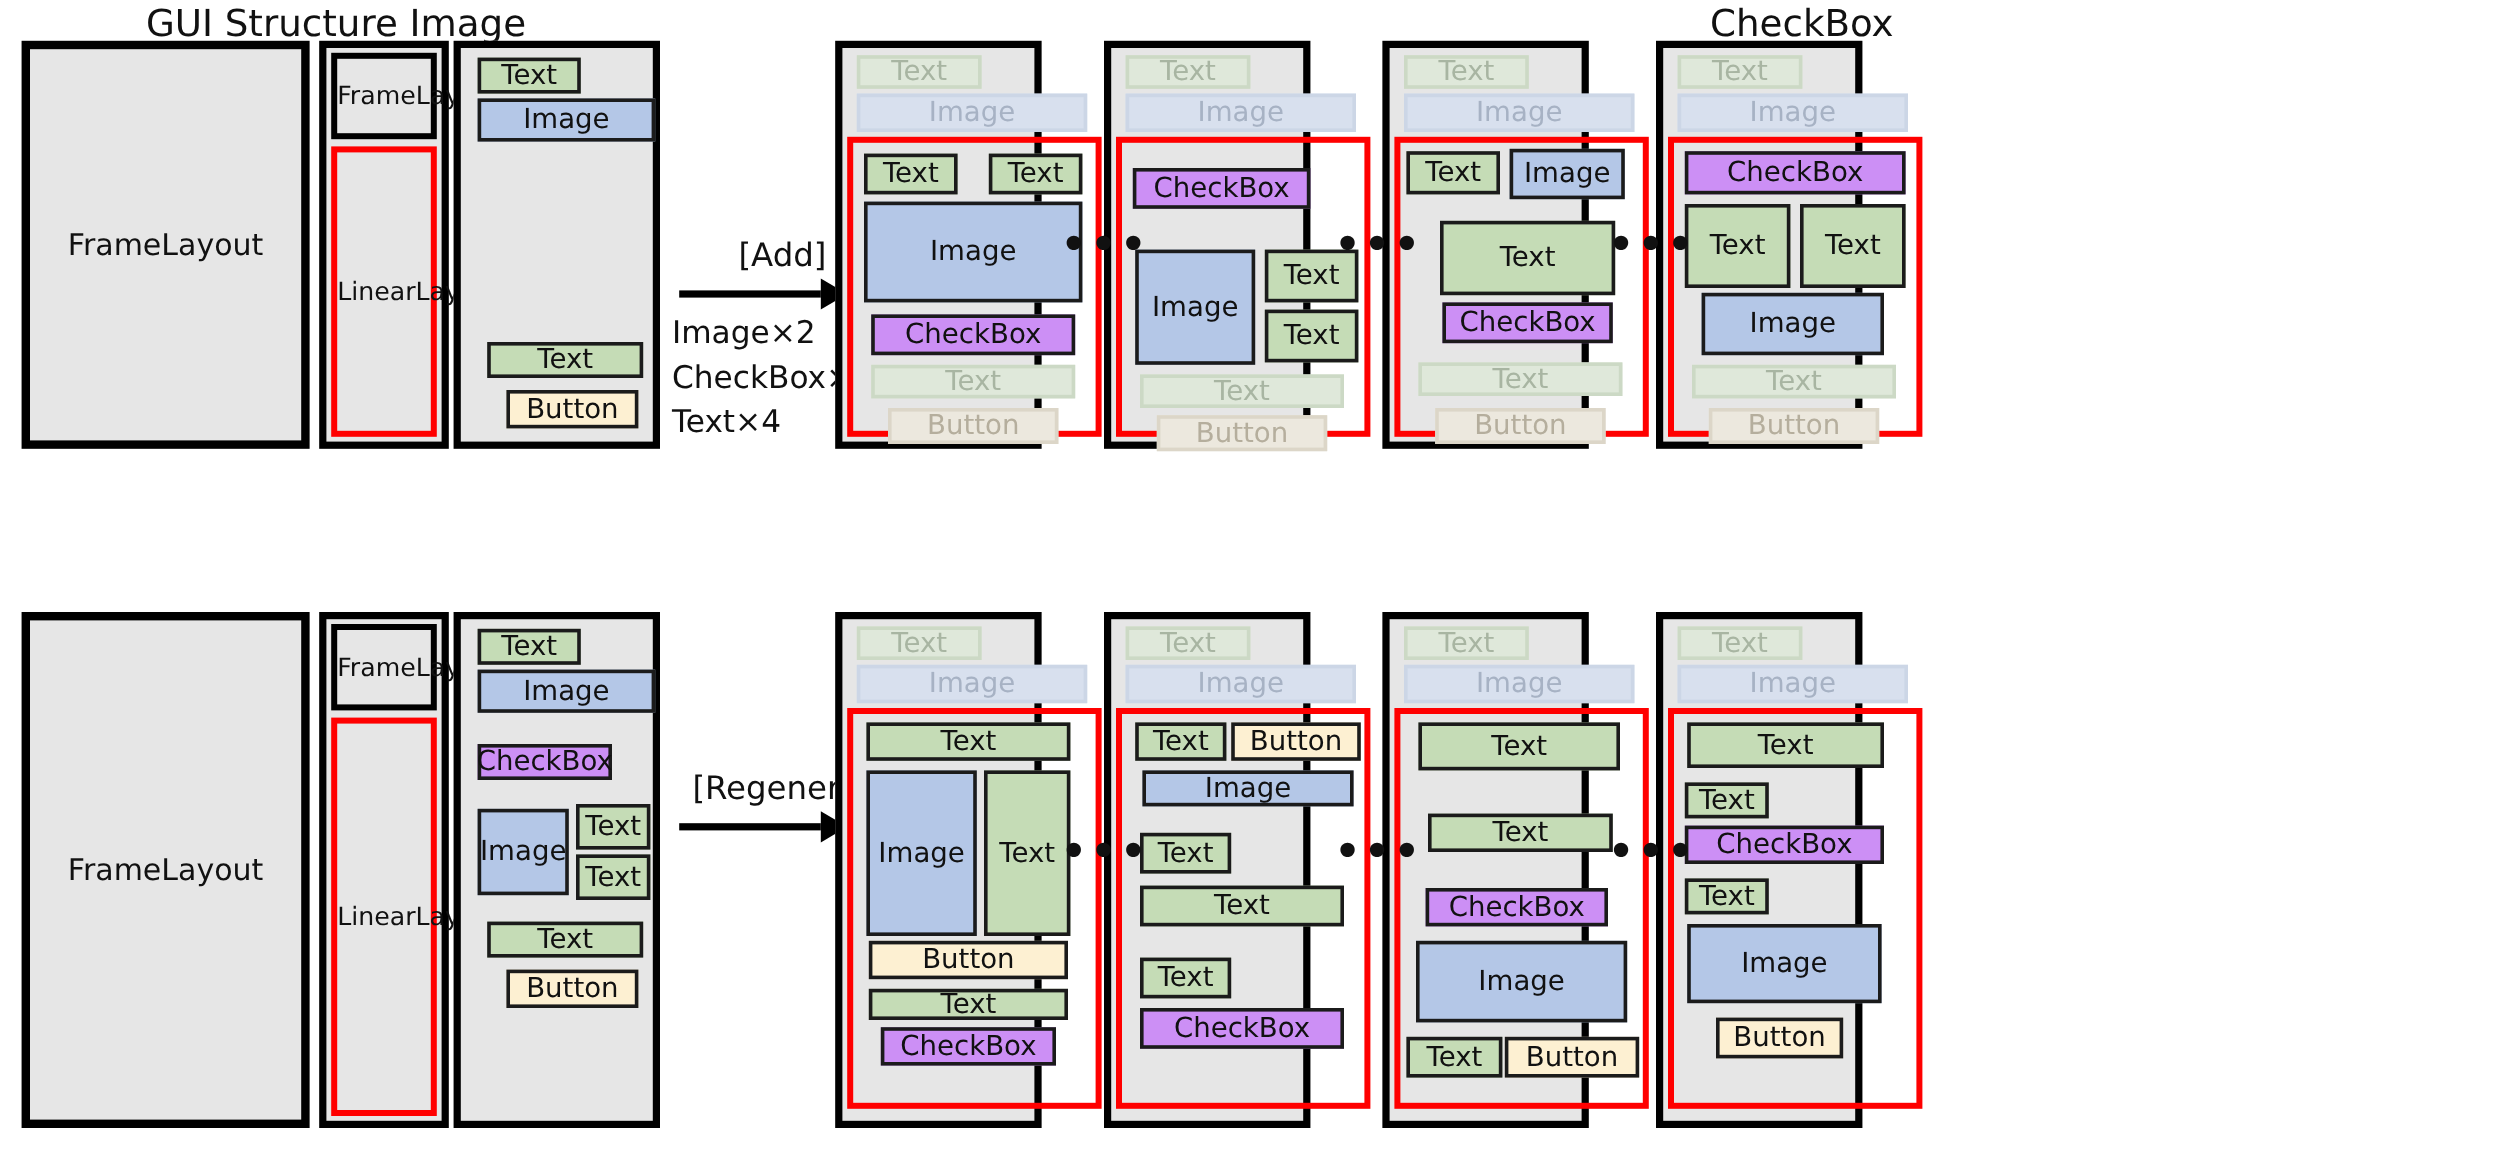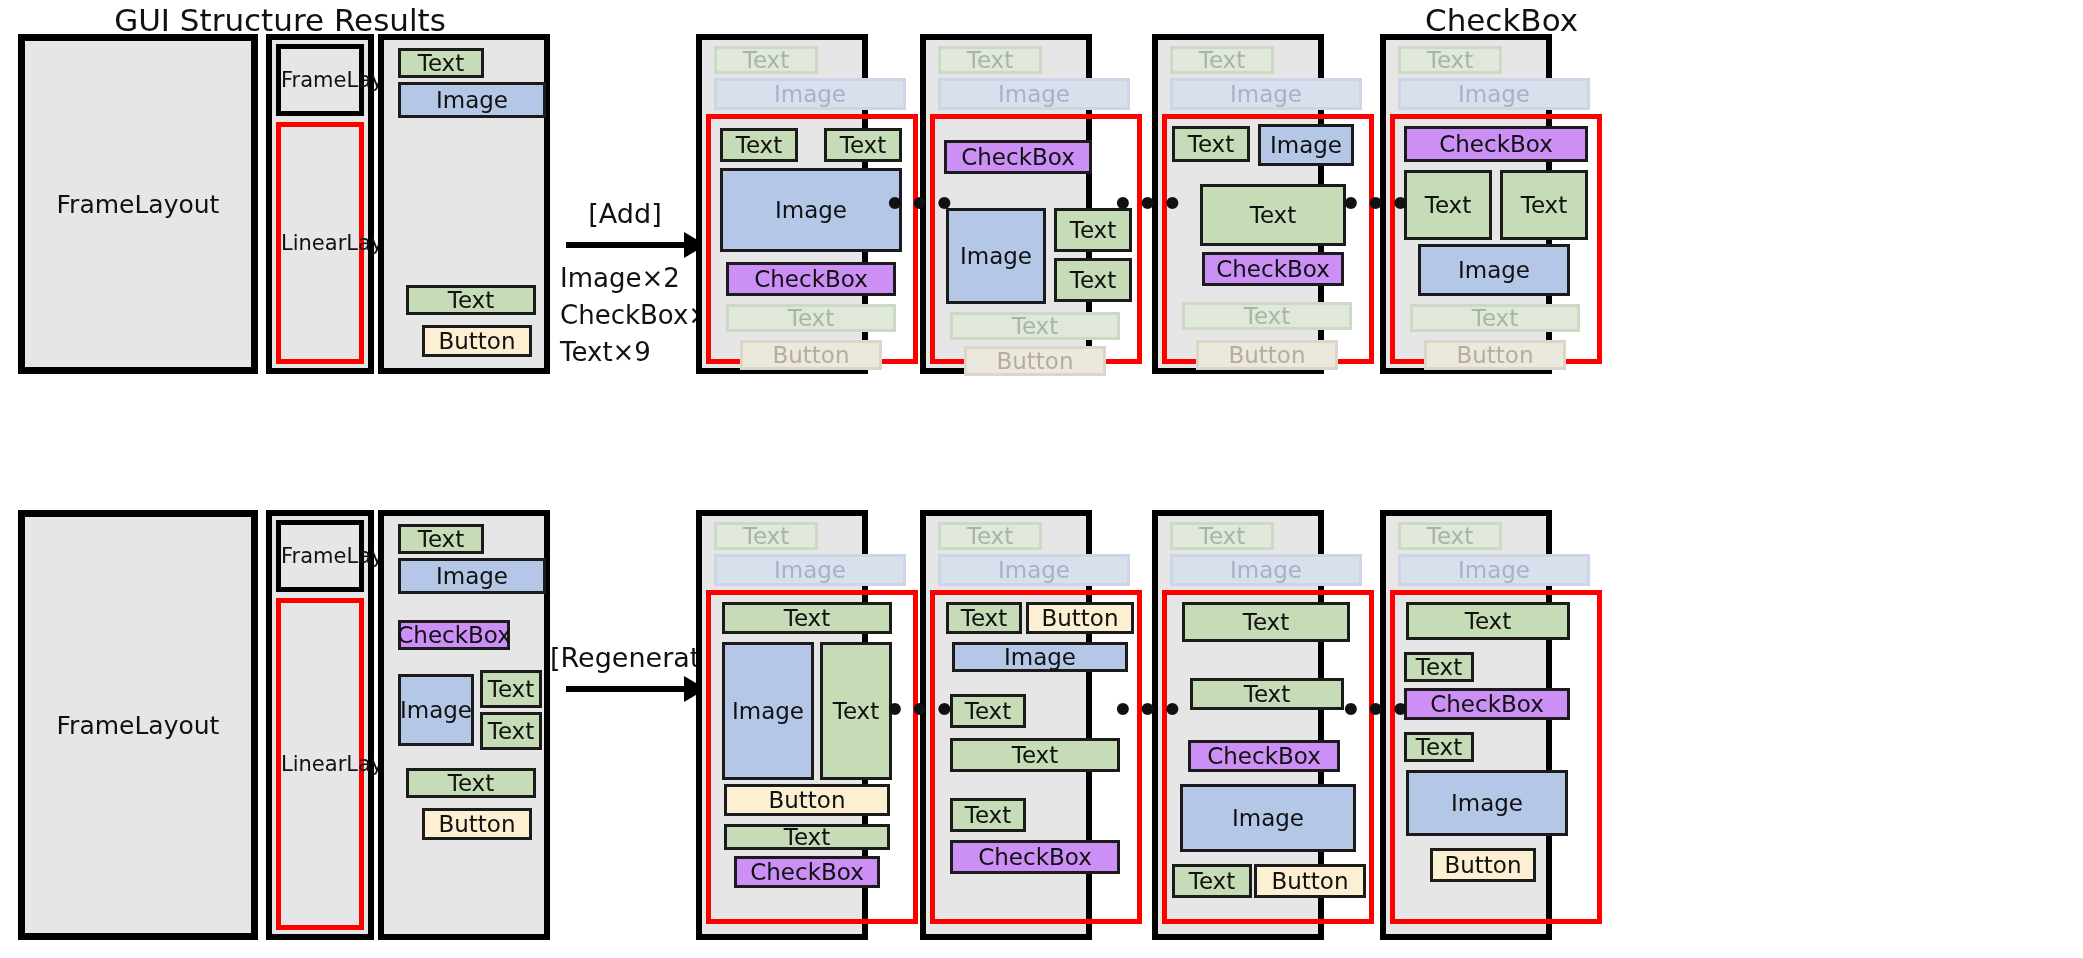--- a/index.html
+++ b/index.html
@@ -48,38 +48,38 @@
   
   .w.ghost{border-color:#c9d2c4;color:#a9b3a6;}
   .w.ghost.text{background:#dfe8da;border-color:#ccd9c5;color:#a8b5a2;}
   .w.ghost.image{background:#d8e0ee;border-color:#ccd6e6;color:#a7b2c4;}
   .w.ghost.button{background:#ece8de;border-color:#dcd6c8;color:#b5ae9d;}
 
   
   .sel-region{
     position:absolute;box-sizing:border-box;border:5px solid #ff0000;background:transparent;
   }
-  .arrow-label{position:absolute;font-size:27px;color:#111;white-space:nowrap;text-align:center;}
+  .arrow-label{position:absolute;font-size:27px;color:#111;white-space:nowrap;text-align:center;margin-left:27px;}
   .arrow-line{position:absolute;height:6px;background:#000;}
   .arrow-head{
     position:absolute;width:0;height:0;
     border-top:13px solid transparent;border-bottom:13px solid transparent;
     border-left:22px solid #000;
   }
   .arrow-sub{position:absolute;font-size:26px;color:#111;white-space:nowrap;line-height:1.42;}
 
   .dots{
     position:absolute;font-size:34px;letter-spacing:3px;color:#111;
     font-weight:bold;
   }
 </style>
 </head>
 <body>
 
-<div class="hdr" id="hdr-editor">GUI Structure Results</div>
+<div class="hdr" id="hdr-editor">GUI Structure Image</div>
 <div class="hdr" id="hdr-results">CheckBox</div>
 
 <div id="stage">
     <div class="panel" style="left: 18px; top: 34px; width: 240px; height: 340px;">
       <div class="lbl">FrameLayout</div>
     </div>
     <div class="panel thin" style="left: 266px; top: 34px; width: 108px; height: 340px;">
       <div class="inner-frame" style="left: 4px; top: 4px; width: 88px; height: 72px;">
         <div class="lbl" style="font-size: 21px;">FrameLayout</div>
       </div>
@@ -100,21 +100,21 @@
       <div class="w button" style="left: 38px; top: 285px; width: 110px; height: 32px;">
         <span>Button</span>
       </div>
     </div>
     <div class="arrow-label" style="left: 550px; top: 198px; width: 150px;">[Add]</div>
     <div class="arrow-line" style="left: 566px; top: 242px; width: 118px;"></div>
     <div class="arrow-head" style="left: 684px; top: 232px;"></div>
     <div class="arrow-sub" style="left: 560px; top: 260px;">
       <div>Image×2</div>
       <div>CheckBox×1</div>
-      <div>Text×9</div>
+      <div>Text×4</div>
     </div>
     <div class="panel thin" style="left: 696px; top: 34px; width: 172px; height: 340px;">
       <div class="w text ghost" style="left: 12px; top: 6px; width: 104px; height: 28px;">
         <span>Text</span>
       </div>
       <div class="w image ghost" style="left: 12px; top: 38px; width: 192px; height: 32px;">
         <span>Image</span>
       </div>
       <div class="sel-region" style="left: 4px; top: 74px; width: 212px; height: 250px;"></div>
       <div class="w text" style="left: 18px; top: 88px; width: 78px; height: 34px;">

